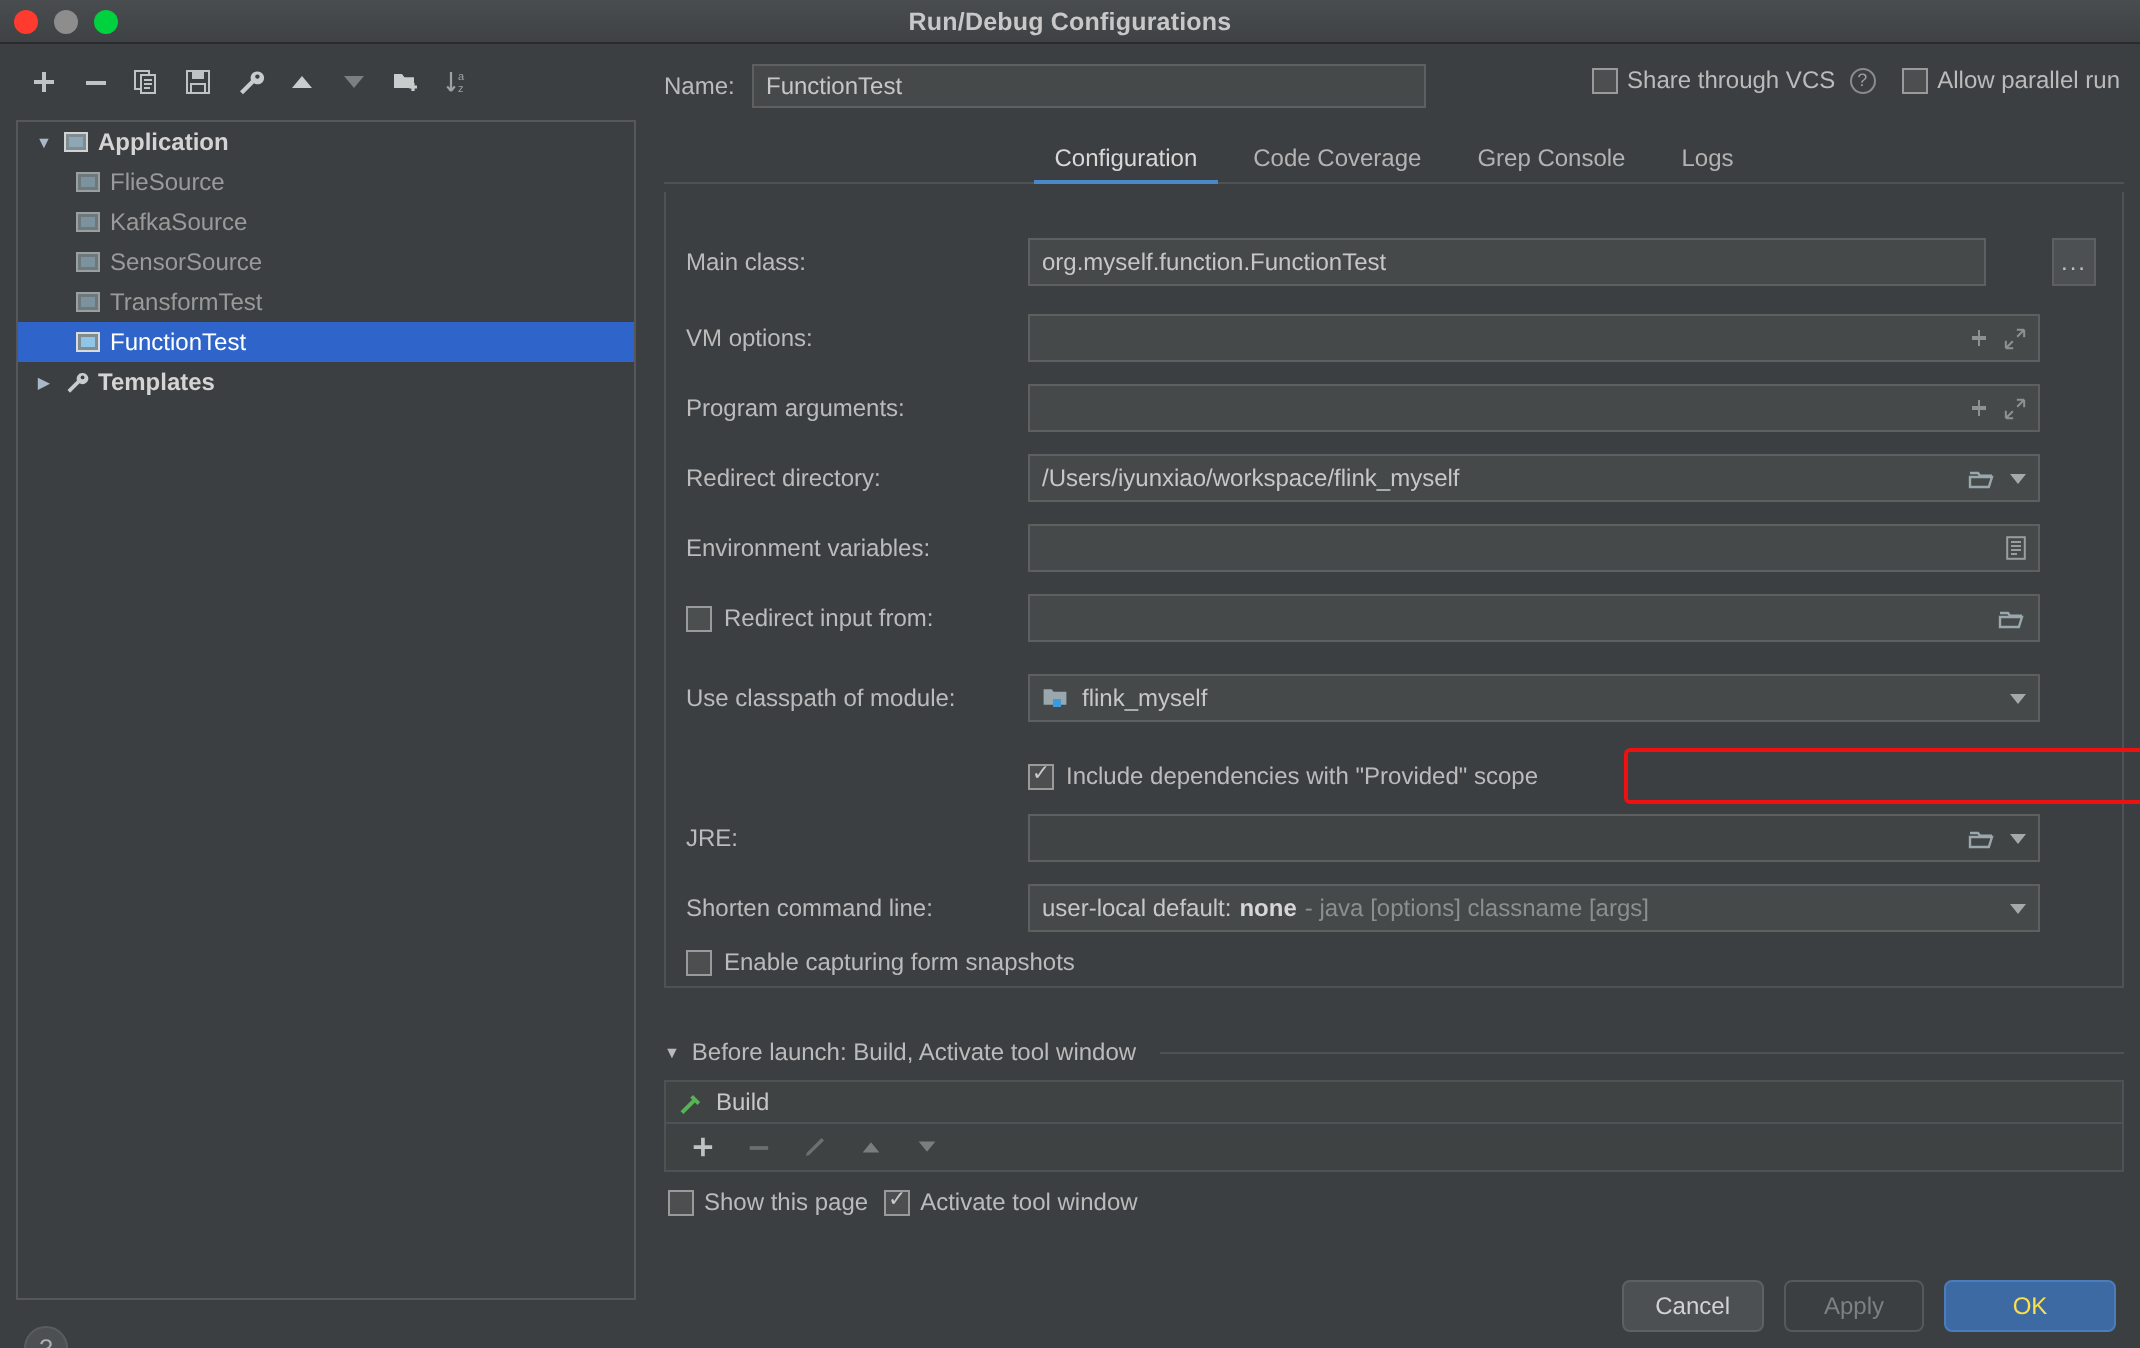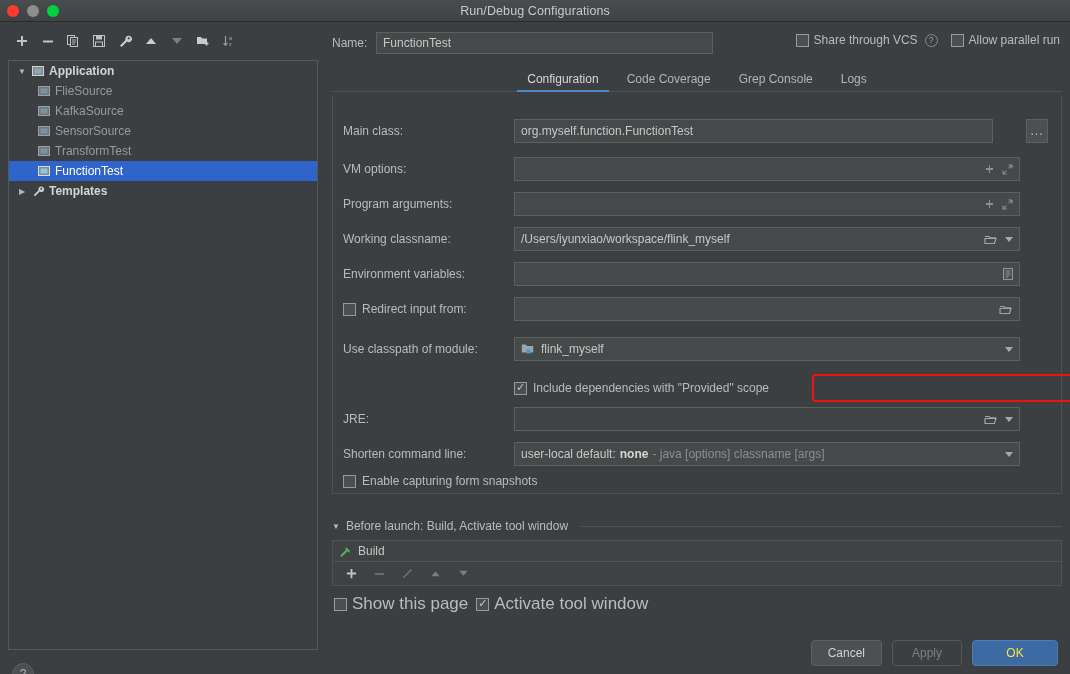--- a/index.html
+++ b/index.html
@@ -20,21 +20,21 @@
     width: 1070px; height: 674px;
     background: #3c3f41;
   }
 
   
   .titlebar {
     position: absolute; left: 0; top: 0;
     width: 1070px; height: 22px;
     background: linear-gradient(#4a4d4f, #3f4244);
     border-bottom: 1px solid #2b2b2b;
-    display: flex; align-items: center;
+    display: flex; align-items: center; font-weight: bold;
   }
   .traffic {
     position: absolute; left: 7px; top: 5px;
     display: flex; gap: 8px; align-items: center;
   }
   .dot { width: 12px; height: 12px; border-radius: 50%; }
   .dot.red { background: #ff3b30; }
   .dot.amber { background: #8d8d8d; }
   .dot.green { background: #00d13f; }
   .title-text {
@@ -222,21 +222,21 @@
     background: #3f4243; border: 1px solid #4f5254; border-top: none;
     display: flex; align-items: center; padding-left: 6px; gap: 4px;
   }
   .bl-tb-btn {
     width: 24px; height: 22px;
     display: flex; align-items: center; justify-content: center;
   }
   .bl-bottomchecks {
     position: absolute; left: 10px; top: 572px;
     display: flex; align-items: center; gap: 14px;
-    font-size: 17px; color: #bbbbbb;
+    font-size: 12px; color: #bbbbbb;
   }
 
   
   .btnrow {
     position: absolute; right: 12px; top: 618px;
     display: flex; align-items: flex-start; gap: 10px;
   }
   .btn {
     height: 26px; min-width: 70px; padding: 0 16px;
     border-radius: 4px; font-size: 12px;
@@ -455,21 +455,21 @@
                 <path d="M5 1v3H2v2h3v3h1V6h3V4H6V1z" fill="#8d9192"></path>
               </svg>
             <svg width="11" height="11" viewBox="0 0 12 12">
               <path d="M11 1H7M11 1v4M11 1L7.2 4.8M1 11h4M1 11V7M1 11l3.8-3.8" stroke="#8d9192" stroke-width="1.1" fill="none"></path>
             </svg>
           </span>
         </span>
       </div>
 
       <div class="frow" style="top:130px; width:730px;">
-        <span class="flabel">Working classname:</span>
+        <span class="flabel">Redirect directory:</span>
         <span class="fctl wide">
           <span>/Users/iyunxiao/workspace/flink_myself</span>
           <span class="ctl-right">
             <svg width="14" height="11" viewBox="0 0 14 11">
               <path d="M1 2.5h4l1 1.4h6" stroke="#9aa7ad" stroke-width="1.2" fill="none"></path>
               <path d="M1 4.5h11l-1.6 5H1z" fill="none" stroke="#9aa7ad" stroke-width="1.2"></path>
             </svg>
             <span class="caret"></span>
           </span>
         </span>

